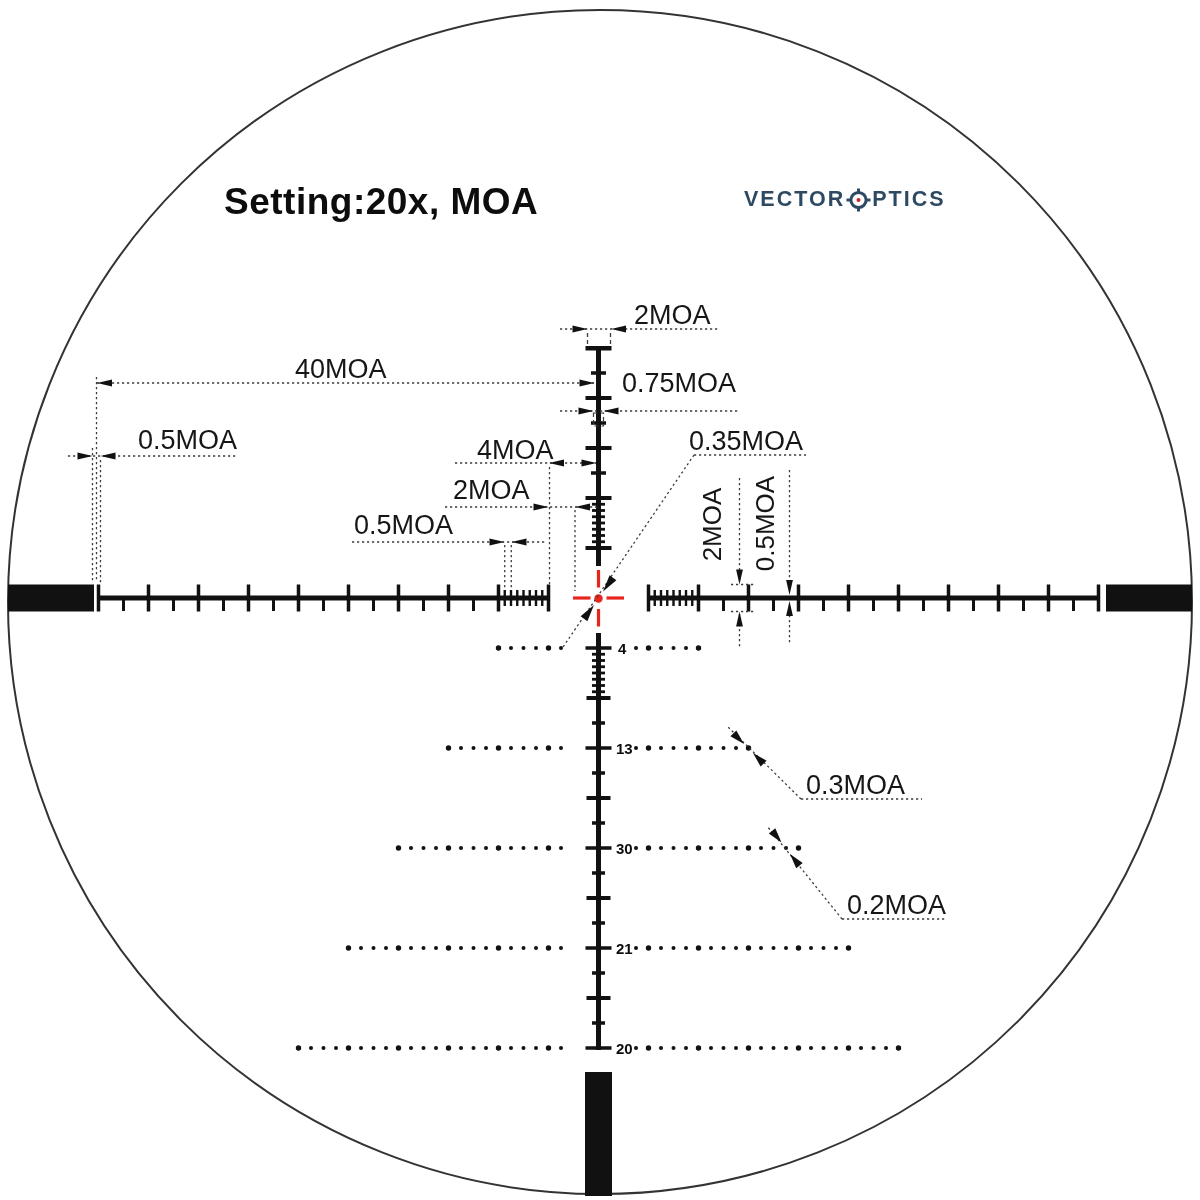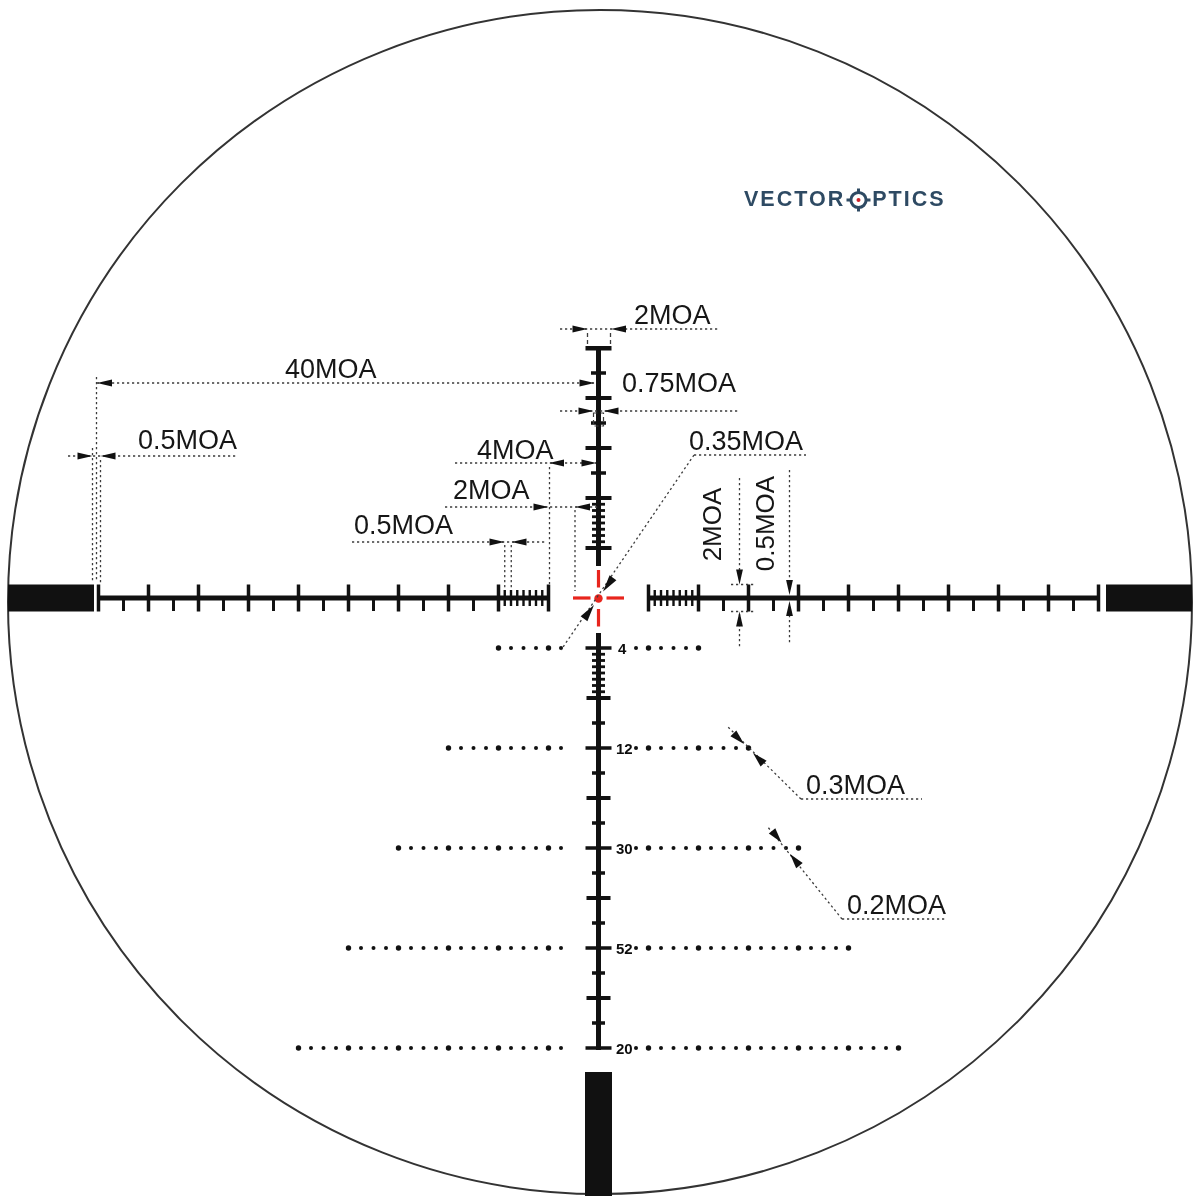--- a/index.html
+++ b/index.html
@@ -10,21 +10,21 @@
   .title{position:absolute;left:224px;top:181px;font-size:37px;font-weight:bold;letter-spacing:.5px;color:#0d0d0d;}
   .logo{position:absolute;left:744px;top:187px;display:flex;align-items:flex-end;
         font-weight:bold;font-size:21.5px;letter-spacing:2px;color:#2e4a63;}
   .logo svg{margin:0 1px;display:block;}
   .rot{position:absolute;text-align:center;transform:rotate(-90deg);transform-origin:center;}
   .rot2moa{left:671px;top:511px;width:82px;height:27px;font-size:26px;}
   .rot05moa{left:709px;top:510px;width:112px;height:27px;font-size:26px;}
   .rowlbl{position:absolute;left:616px;font-size:15px;font-weight:bold;line-height:1;color:#0d0d0d;}
   .r4{top:641px;left:618px}.r12{top:741px}.r20{top:841px}.r28{top:941px}.r36{top:1041px}
   .l-2moa-top{left:634px;top:302px}
-  .l-40moa{left:285px;top:356px}
+  .l-40moa{left:295px;top:356px}
   .l-05far{left:138px;top:427px}
   .l-4moa{left:477px;top:437px}
   .l-2moa-mid{left:453px;top:477px}
   .l-05comb{left:354px;top:512px}
   .l-075{left:622px;top:370px}
   .l-035{left:689px;top:428px}
   .l-03{left:806px;top:772px}
   .l-02{left:847px;top:892px}
 </style>
 </head>
@@ -322,20 +322,21 @@
       <line x1="801" y1="799" x2="922" y2="799" stroke="#3c3c3c" stroke-width="1.3" stroke-dasharray="2.2 2.8"></line>
       <line x1="801" y1="799" x2="728" y2="727" stroke="#3c3c3c" stroke-width="1.3" stroke-dasharray="2.2 2.8"></line>
       <polygon points="744,744 736.3632467631853,730.4235498012183 730.4235498012183,736.3632467631853" fill="#111111"></polygon>
       <polygon points="753,753 760.6367532368147,766.5764501987817 766.5764501987817,760.6367532368147" fill="#111111"></polygon>
       <line x1="842" y1="919" x2="947" y2="919" stroke="#3c3c3c" stroke-width="1.3" stroke-dasharray="2.2 2.8"></line>
       <line x1="842" y1="919" x2="767" y2="826" stroke="#3c3c3c" stroke-width="1.3" stroke-dasharray="2.2 2.8"></line>
       <polygon points="781.5,842.5 775.3242071723718,828.1996649357361 768.7961810961332,833.4859562205547" fill="#111111"></polygon>
       <polygon points="790,854 796.1757928276282,868.3003350642639 802.7038189038668,863.0140437794453" fill="#111111"></polygon>
     </svg>
 
+  <div class="title">Setting:20x, MOA</div>
 
   <div class="logo">
     <span>VECTOR</span>
     <svg width="25" height="25" viewBox="0 0 25 25">
       <circle cx="12.5" cy="13" r="7.6" fill="none" stroke="#2e4a63" stroke-width="3"></circle>
       <rect x="11" y="1.5" width="3" height="4" fill="#2e4a63"></rect>
       <rect x="11" y="20.5" width="3" height="4" fill="#2e4a63"></rect>
       <rect x="0.5" y="11.5" width="4" height="3" fill="#2e4a63"></rect>
       <rect x="20.5" y="11.5" width="4" height="3" fill="#2e4a63"></rect>
       <circle cx="12.5" cy="13" r="2" fill="#cc2127"></circle>
@@ -351,18 +352,18 @@
   <div class="lbl l-05comb">0.5MOA</div>
   <div class="lbl l-075">0.75MOA</div>
   <div class="lbl l-035">0.35MOA</div>
   <div class="lbl l-03">0.3MOA</div>
   <div class="lbl l-02">0.2MOA</div>
 
   <div class="lbl rot rot2moa">2MOA</div>
   <div class="lbl rot rot05moa">0.5MOA</div>
 
   <div class="rowlbl r4">4</div>
-  <div class="rowlbl r12">12</div>
+  <div class="rowlbl r12">13</div>
   <div class="rowlbl r20">30</div>
-  <div class="rowlbl r28">52</div>
+  <div class="rowlbl r28">21</div>
   <div class="rowlbl r36">20</div>
 
 </div>
 
 </body></html>

